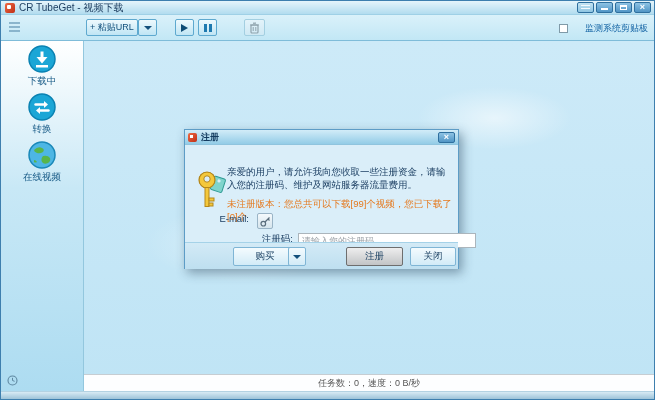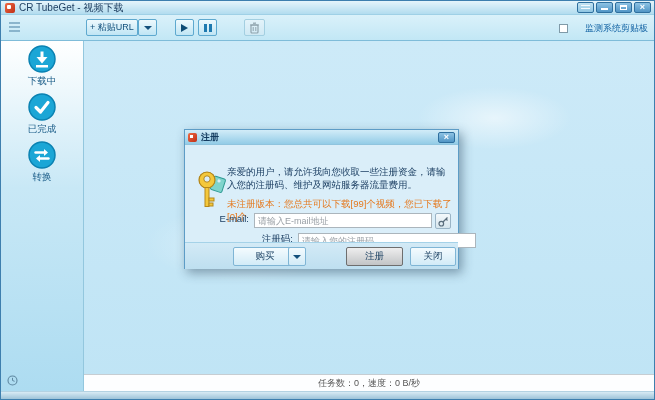--- a/index.html
+++ b/index.html
@@ -157,39 +157,41 @@
       <div class="side-item">
         <svg width="28" height="28" viewBox="0 0 28 28">
           <circle cx="14" cy="14" r="13" fill="#1ba6d6" stroke="#0b82b2" stroke-width="1.5"></circle>
           <line x1="14" y1="6.5" x2="14" y2="14" stroke="#fff" stroke-width="3"></line>
           <path d="M8.5 12 L14 18.5 L19.5 12 Z" fill="#fff"></path>
           <rect x="8" y="20" width="12" height="2.5" fill="#fff"></rect>
         </svg>
         <span class="side-label">下载中</span>
       </div>
 
-      <div class="side-item">
-        <svg width="28" height="28" viewBox="0 0 28 28">
-          <circle cx="14" cy="14" r="13" fill="#1ba6d6" stroke="#0b82b2" stroke-width="1.5"></circle>
-          <polyline points="8,14.5 12.5,19 20,9.5" fill="none" stroke="#fff" stroke-width="3.2" stroke-linecap="round" stroke-linejoin="round"></polyline>
-        </svg>
-        <span class="side-label">已完成</span>
-      </div>
 
       <div class="side-item">
         <svg width="28" height="28" viewBox="0 0 28 28">
           <circle cx="14" cy="14" r="13" fill="#1ba6d6" stroke="#0b82b2" stroke-width="1.5"></circle>
           <path d="M7.5 11.5 h9" stroke="#fff" stroke-width="2.4" fill="none" stroke-linecap="round"></path>
           <path d="M16 8 l4 3.5 -4 3.5 Z" fill="#fff"></path>
           <path d="M20.5 17.5 h-9" stroke="#fff" stroke-width="2.4" fill="none" stroke-linecap="round"></path>
           <path d="M12 14 l-4 3.5 4 3.5 Z" fill="#fff"></path>
         </svg>
         <span class="side-label">转换</span>
       </div>
 
+      <div class="side-item">
+        <svg width="28" height="28" viewBox="0 0 28 28">
+          <circle cx="14" cy="14" r="13" fill="#4db6e4" stroke="#1a88b8" stroke-width="1.5"></circle>
+          <path d="M6 9 q4 -4 8 -2 q3 1.5 1 4 q-3 2 -6 1 q-3 -1 -3 -3 Z" fill="#58b54a"></path>
+          <path d="M15 15 q5 -1 7 2 q1 3 -2 5 q-4 2 -6 -1 q-1.5 -3 1 -6 Z" fill="#58b54a"></path>
+          <path d="M6 19 q2 0 3 2 q-2 1 -3 0 Z" fill="#58b54a"></path>
+        </svg>
+        <span class="side-label">在线视频</span>
+      </div>
 
       <svg class="clock-icon" width="11" height="11" viewBox="0 0 11 11">
         <circle cx="5.5" cy="5.5" r="4.5" fill="none" stroke="#5e87a0" stroke-width="1.1"></circle>
         <line x1="5.5" y1="5.5" x2="5.5" y2="2.8" stroke="#5e87a0" stroke-width="1"></line>
         <line x1="5.5" y1="5.5" x2="7.6" y2="6.3" stroke="#5e87a0" stroke-width="1"></line>
       </svg>
     </div>
 
     <div class="main">
       <div class="statusbar">
@@ -220,21 +222,20 @@
         <rect x="8" y="18.5" width="4" height="19" fill="#f4c83b" stroke="#b5871a" stroke-width="1"></rect>
         <rect x="12" y="29" width="5" height="3" fill="#f4c83b" stroke="#b5871a" stroke-width="1"></rect>
         <rect x="12" y="34" width="4" height="3" fill="#f4c83b" stroke="#b5871a" stroke-width="1"></rect>
       </svg>
 
       <div class="dlg-text">亲爱的用户，请允许我向您收取一些注册资金，请输入您的注册码、维护及网站服务器流量费用。</div>
       <div class="dlg-warning">未注册版本：您总共可以下载[99]个视频，您已下载了[0]个</div>
 
       <div class="dlg-row row-email">
         <label>E-mail:</label>
-        <input type="text" placeholder="请输入E-mail地址" style="">
         <span class="key-btn">
           <svg width="11" height="11" viewBox="0 0 11 11">
             <circle cx="3.3" cy="7.7" r="2.3" fill="none" stroke="#5a6d7c" stroke-width="1.2"></circle>
             <line x1="5" y1="6" x2="9.5" y2="1.5" stroke="#5a6d7c" stroke-width="1.2"></line>
             <line x1="8" y1="3" x2="9.5" y2="4.5" stroke="#5a6d7c" stroke-width="1.2"></line>
           </svg>
         </span>
       </div>
 
       <div class="dlg-row row-code">

